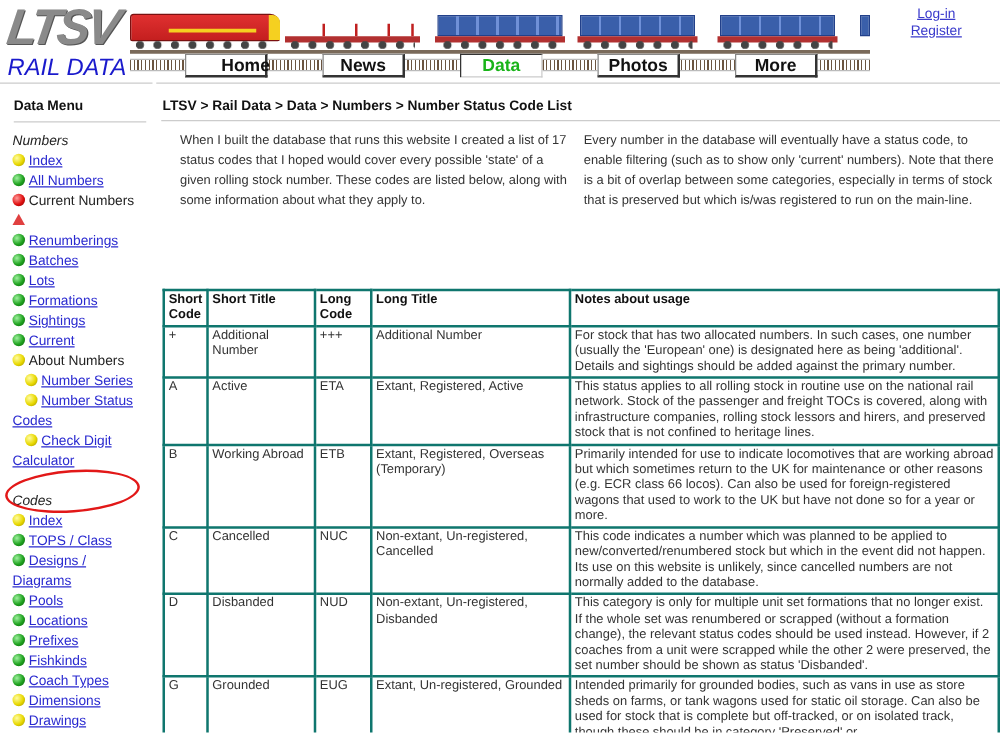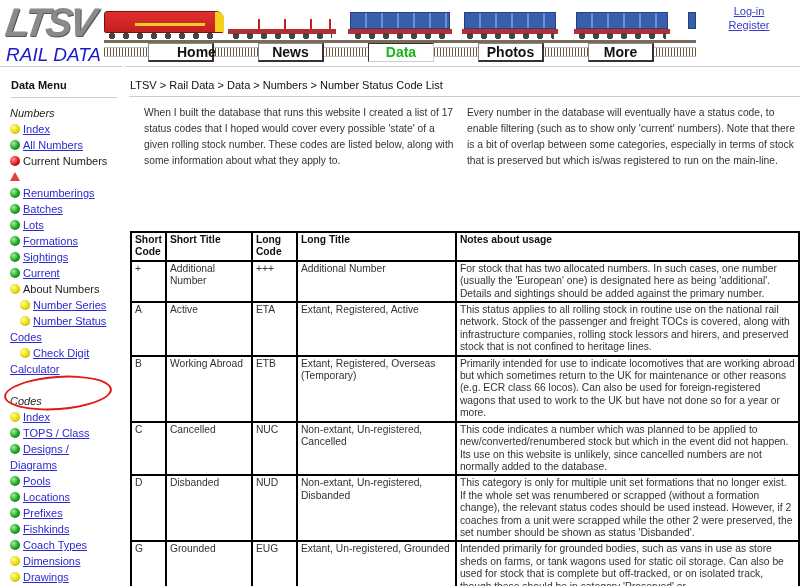--- a/index.html
+++ b/index.html
@@ -44,30 +44,30 @@
   .dot { display: inline-block; width: 10px; height: 10px; border-radius: 50%; margin-right: 3px; vertical-align: -1px; }
   .dot.yellow { background: radial-gradient(circle at 35% 35%, #fffca0, #e8d800 55%, #9a8c00); }
   .dot.green { background: radial-gradient(circle at 35% 35%, #9ef09e, #1fa21f 55%, #0a5c0a); }
   .dot.red { background: radial-gradient(circle at 35% 35%, #ff9a9a, #e01010 55%, #7a0000); }
   .warn { display: inline-block; width: 0; height: 0; border-left: 5px solid transparent; border-right: 5px solid transparent; border-bottom: 9px solid #e04040; position: relative; }
   .wrap-cont { padding-left: 0; }
   .highlight-ring { position: absolute; left: 4px; top: 309px; width: 108px; height: 34px; border: 2px solid #e21818; border-radius: 50%; transform: rotate(-4deg); pointer-events: none; }
 
   
   .main { position: absolute; left: 125px; top: 66px; width: 675px; height: 520px; border-top: 1px solid #ccc; }
-  .breadcrumb { position: absolute; left: 5px; top: 12px; font-weight: normal; font-size: 11px; color: #111; }
+  .breadcrumb { position: absolute; left: 5px; top: 12px; font-weight: bold; font-size: 11px; color: #111; }
   .main-rule { position: absolute; left: 4px; top: 29px; width: 671px; height: 1px; background: #ccc; }
   .intro { position: absolute; top: 38px; width: 310px; font-size: 10.3px; line-height: 16px; color: #333; }
   .intro.left { left: 19px; }
   .intro.right { left: 342px; width: 330px; }
   .pdf-line { position: absolute; left: 19px; top: 127px; font-size: 10.3px; color: #333; }
   .pdf-icon { display: inline-block; width: 10px; height: 11px; margin-left: 3px; vertical-align: -1px; border: 1px solid #999; background: linear-gradient(#c22 0 40%, #fff 40%); cursor: pointer; }
 
   table.codes { position: absolute; left: 5px; top: 164px; width: 670px; border-collapse: collapse; font-size: 10.3px; line-height: 12.4px; color: #333; }
-  table.codes th, table.codes td { border: 2px solid #000000; vertical-align: top; text-align: left; padding: 1px 3px; }
+  table.codes th, table.codes td { border: 2px solid #0f766e; vertical-align: top; text-align: left; padding: 1px 3px; }
   table.codes th { font-weight: bold; color: #111; }
   col.c1 { width: 26px; } col.c2 { width: 86px; } col.c3 { width: 45px; } col.c4 { width: 159px; }
 </style>
 </head>
 <body>
 
 <div class="header">
   <div class="logo">
     <div class="logo-ltsv">LTSV</div>
     <div class="logo-rail">RAIL DATA</div>

